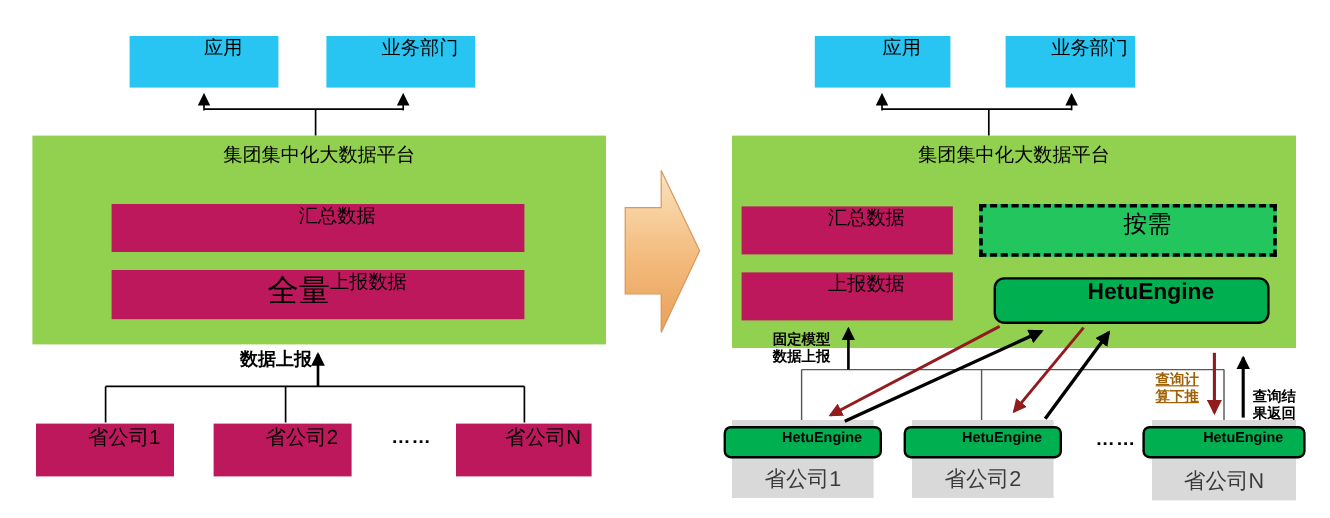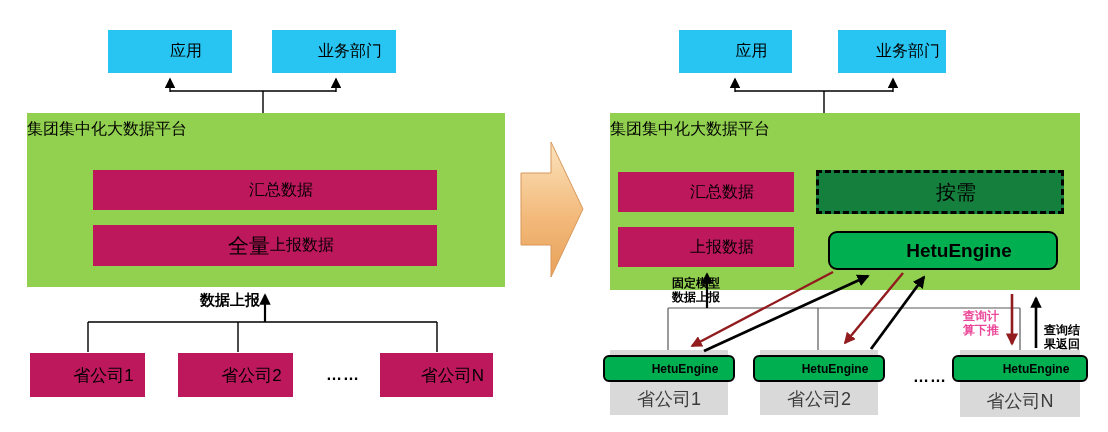--- a/index.html
+++ b/index.html
@@ -1,34 +1,34 @@
 <!DOCTYPE html>
 <html><head>
 <meta charset="utf-8">
 <style>
   html,body{margin:0;padding:0;background:#fff;}
   #canvas{
     position:relative;width:1108px;height:432px;background:#ffffff;overflow:hidden;
     font-family:"Liberation Sans","DejaVu Sans",sans-serif;color:#000;
   }
   .abs{position:absolute;box-sizing:border-box;}
-  .center{display:flex;align-items:center;justify-content:center;text-align:center;padding-left:32px;}
+  .center{display:flex;align-items:flex-start;justify-content:center;text-align:center;padding-left:32px;}
   .cyan{background:#29C5F2;font-size:16px;}
   .platform{background:#92D050;}
-  .ptitle{position:absolute;left:0;top:6px;width:100%;font-size:16px;}
+  .ptitle{position:absolute;left:0;top:6px;width:100%;text-align:center;font-size:16px;}
   .graybox{background:#be185d;font-size:16px;}
-  .dashedbox{background:#15803d;border:3px dashed #000;}
-  .big{font-size:21px;}
+  .dashedbox{background:#22c55e;border:3px dashed #000;}
+  .big{font-size:26px;}
   .hetu-main{background:#00B050;border:2px solid #000;border-radius:9px;font-weight:bold;font-size:19px;}
   .chip{background:#00B050;border:2px solid #000;border-radius:6px;font-weight:bold;font-size:12px;
         position:absolute;left:50%;transform:translateX(-50%);top:5px;width:96px;height:23px;}
   .provbox{background:#D9D9D9;}
   .provlabel{position:absolute;left:0;bottom:4px;width:100%;text-align:center;font-size:18px;color:#3a3a3a;}
   .smalllbl{font-size:12px;font-weight:bold;line-height:14px;}
-  .redlbl{color:#ec4899;}
+  .redlbl{color:#a16207;text-decoration:underline;}
   .boldlbl{font-size:15px;font-weight:bold;}
   .dots{font-size:16px;font-weight:bold;letter-spacing:1px;}
   svg.overlay{position:absolute;left:0;top:0;pointer-events:none;}
   .ln{stroke:#000;stroke-width:1.4;fill:none;}
   .lng{stroke:#595959;stroke-width:1.2;fill:none;}
 </style>
 </head>
 <body>
 
 <div id="canvas">
@@ -86,21 +86,21 @@
   </div>
 
   <div class="abs graybox center" style="left:618px;top:227px;width:176px;height:40px;">
     <span>上报数据</span>
   </div>
 
   <div class="abs hetu-main center" style="left:828px;top:231px;width:230px;height:39px;">
     <span>HetuEngine</span>
   </div>
 
-  <div class="abs smalllbl" style="left:644px;top:276px;width:76px;height:28px;text-align:right;">
+  <div class="abs smalllbl" style="left:644px;top:276px;width:76px;height:28px;">
     <div>固定模型</div>
     <div>数据上报</div>
   </div>
 
   <div class="abs smalllbl redlbl" style="left:963px;top:309px;width:46px;height:28px;">
     <div>查询计</div>
     <div>算下推</div>
   </div>
 
   <div class="abs smalllbl" style="left:1044px;top:323px;width:46px;height:28px;">

